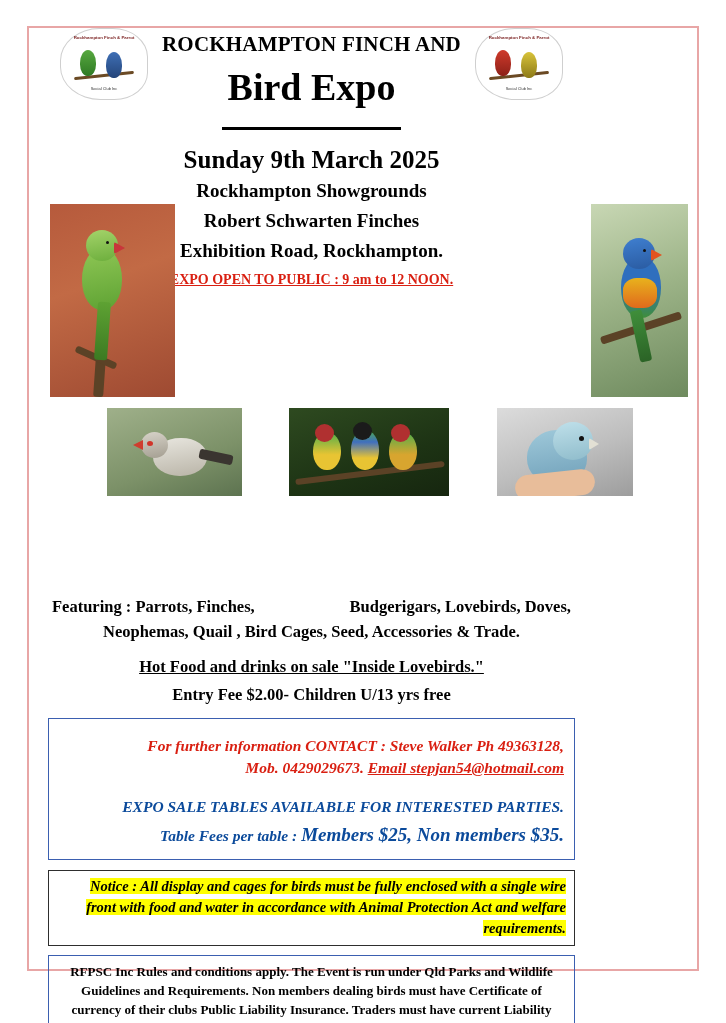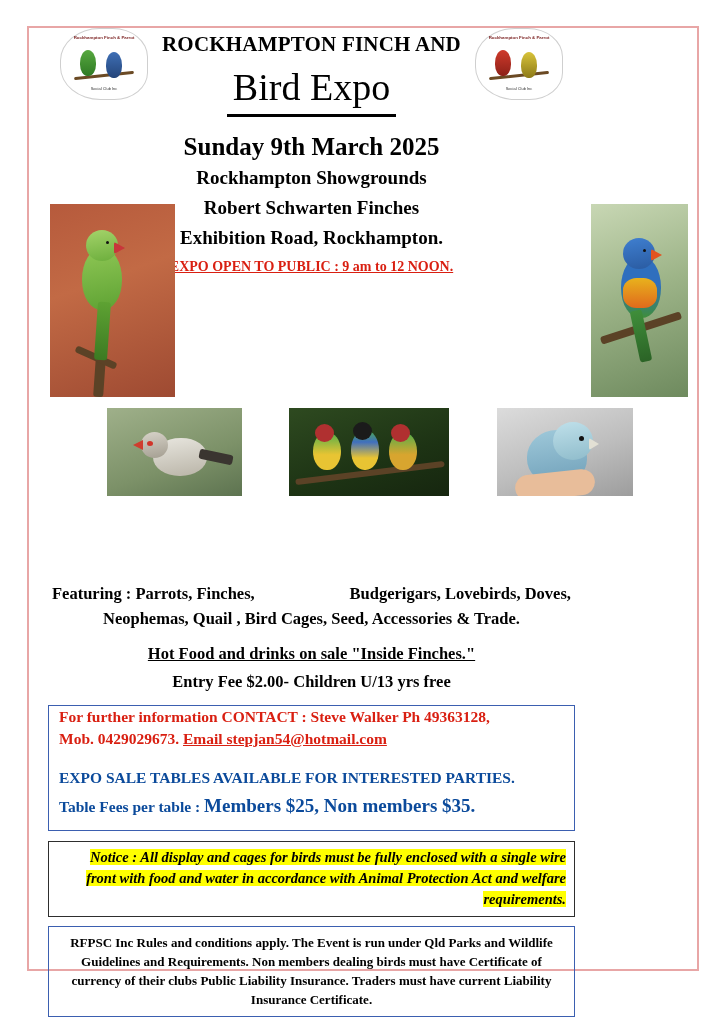--- a/index.html
+++ b/index.html
@@ -43,27 +43,27 @@
     padding-top: 22px;
     text-align: center;
   }
   .club-name {
     font-weight: bold;
     font-size: 21px;
     line-height: 28px;
     letter-spacing: .2px;
   }
   .expo-title {
-    font-weight: normal;
+    font-weight: bold;
     font-size: 38px;
     line-height: 46px;
     margin-top: 6px;
     display: inline-block;
     border-bottom: 3px solid #000;
-    padding: 0 6px 4px 6px;
+    padding: 0 6px 17px 6px;
   }
 
   
   .logo {
     position: absolute;
     width: 88px;
     height: 72px;
   }
   .logo.left { left: 12px; top: 20px; }
   .logo.right { right: 12px; top: 20px; }
@@ -204,22 +204,23 @@
     font-weight: bold;
     font-size: 16.5px;
     line-height: 26px;
     margin-top: 2px;
   }
 
   
   .contact-box {
     margin: 10px 40px 0 40px;
     border: 1.5px solid #3b5fb0;
-    padding: 0 10px 10px 10px;
-    text-align: left;
+    padding: 16px 10px 10px 10px;
+    text-align: right;
+    font-style: italic;
   }
   .contact-line1 {
     color: #d91f11;
     font-weight: bold;
     font-size: 15.5px;
     line-height: 22px;
   }
   .contact-line2 {
     color: #d91f11;
     font-weight: bold;
@@ -373,21 +374,21 @@
       <div class="b-beak" style="left:92px; top:30px; border-left:10px solid #e2e0d4; border-top:6px solid transparent; border-bottom:6px solid transparent; border-radius:2px;"></div>
       <div style="position:absolute; left:18px; top:64px; width:80px; height:26px; background:#e8bd9a; border-radius:16px; transform:rotate(-6deg);"></div>
     </div>
 
     <div class="featuring">
       <div class="feature-row1">
         <span class="feature-line">Featuring : Parrots, Finches,</span>
         <span class="feature-line">Budgerigars, Lovebirds, Doves,</span>
       </div>
       <div class="feature-line">Neophemas, Quail , Bird Cages, Seed, Accessories &amp; Trade.</div>
-      <div class="hotfood">Hot Food and drinks on sale "Inside Finches."</div>
+      <div class="hotfood">Hot Food and drinks on sale "Inside Lovebirds."</div>
       <div class="entry-fee">Entry Fee $2.00- Children U/13 yrs free</div>
     </div>
 
     <div class="contact-box">
       <div class="contact-line1">For further information CONTACT : Steve Walker Ph 49363128,</div>
       <div class="contact-line2">
         <span>Mob. 0429029673. </span><span class="contact-email">Email stepjan54@hotmail.com</span>
       </div>
       <div class="tables-avail">EXPO SALE TABLES AVAILABLE  FOR INTERESTED PARTIES.</div>
       <div class="table-fees">

